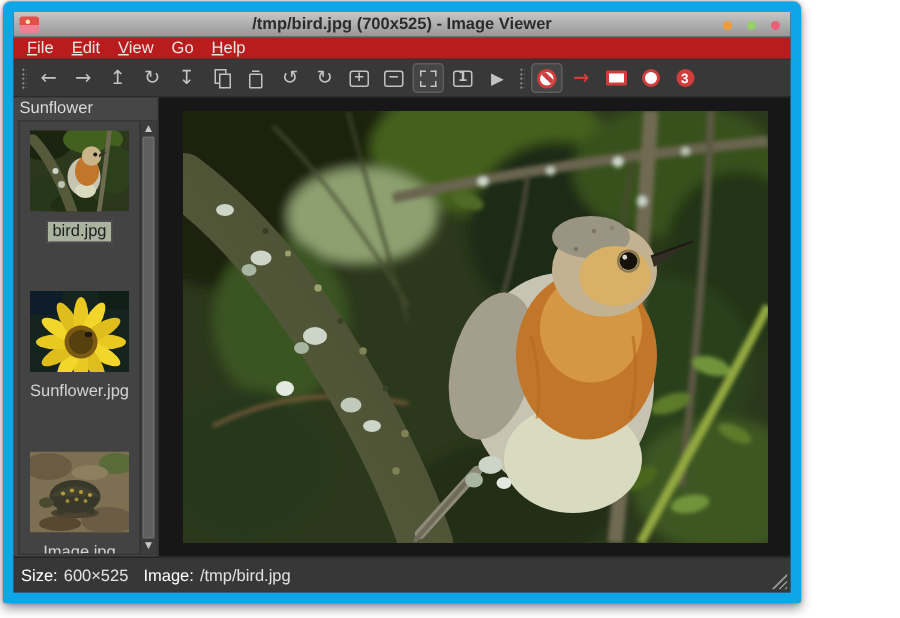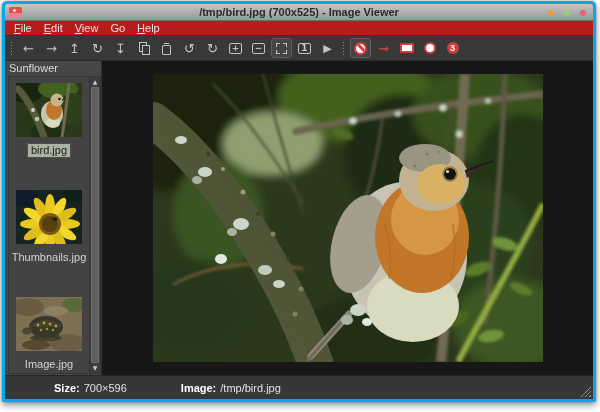--- a/index.html
+++ b/index.html
@@ -1,21 +1,21 @@
 <!DOCTYPE html>
 <html><head>
 <meta charset="utf-8">
 <style>
   * { margin:0; padding:0; box-sizing:border-box; }
   html,body { width:600px; height:412px; background:#ffffff; font-family:"Liberation Sans",sans-serif; overflow:hidden; }
 
   .window {
-    position:absolute; left:2px; top:1px; width:594px; height:401px;
+    position:absolute; left:2px; top:1px; width:532px; height:401px;
     display:flex; flex-direction:column;
-    border:3px solid #0ea5e9; border-radius:5px 5px 2px 2px;
+    border:7px solid #0ea5e9; border-radius:5px 5px 2px 2px;
     box-shadow:0 3px 7px rgba(0,0,0,.45), 0 0 2px rgba(0,0,0,.35);
     background:#383838; overflow:hidden;
   }
 
   
   .titlebar {
     height:17px; flex:0 0 17px; display:flex; align-items:center;
     background:linear-gradient(#c6c6c6,#989898);
     border-bottom:1px solid #6e6e6e; position:relative;
   }
@@ -104,21 +104,21 @@
 
   .canvas { flex:1; background:#171717; display:flex; align-items:center; justify-content:center; min-width:0; }
   .photo { width:390px; height:288px; display:block; }
 
   
   .statusbar {
     height:24px; flex:0 0 24px; background:#373737; border-top:1px solid #262626;
     display:flex; align-items:center; padding-left:5px; position:relative;
     font-size:11px; color:#e8e8e8;
   }
-  .sb-label { font-weight:bold; color:#ffffff;margin-left:44px; }
+  .sb-label { font-weight:normal; color:#ffffff; }
   .sb-value { margin-left:4px; margin-right:10px; color:#e2e2e2; }
   .grip { position:absolute; right:2px; bottom:2px; width:11px; height:11px;
     background:repeating-linear-gradient(135deg, transparent 0 2px, #8f8f8f 2px 3px);
     clip-path:polygon(100% 0, 100% 100%, 0 100%); }
 </style>
 </head>
 <body>
 
 <div class="window">
 
@@ -247,21 +247,21 @@
                 <ellipse cx="50" cy="34" rx="14" ry="5" fill="#f2d62a" transform="rotate(210 34 34)"></ellipse>
                 <ellipse cx="50" cy="34" rx="14" ry="5" fill="#dfbd1c" transform="rotate(240 34 34)"></ellipse>
                 <ellipse cx="50" cy="34" rx="14" ry="5" fill="#e9c91f" transform="rotate(270 34 34)"></ellipse>
                 <ellipse cx="50" cy="34" rx="14" ry="5" fill="#f2d62a" transform="rotate(300 34 34)"></ellipse>
                 <ellipse cx="50" cy="34" rx="14" ry="5" fill="#dfbd1c" transform="rotate(330 34 34)"></ellipse>
               </g>
               <circle cx="34" cy="34" r="11" fill="#7a5a14"></circle>
               <circle cx="34" cy="34" r="8" fill="#55400e"></circle>
               <ellipse cx="39" cy="29" rx="2.5" ry="1.8" fill="#1e1a10"></ellipse>
             </svg>
-            <div class="thumb-label">Thumbnails.jpg</div>
+            <div class="thumb-label">Sunflower.jpg</div>
           </div>
 
           <div class="thumb-item">
             <svg class="thumb-img" viewBox="0 0 66 54">
               <rect width="66" height="54" fill="#7d6f52"></rect>
               <ellipse cx="12" cy="10" rx="16" ry="9" fill="#695c42"></ellipse>
               <ellipse cx="52" cy="46" rx="18" ry="9" fill="#6b5d45"></ellipse>
               <ellipse cx="58" cy="8" rx="12" ry="7" fill="#5a6b3a"></ellipse>
               <ellipse cx="40" cy="14" rx="12" ry="5" fill="#8d7f60"></ellipse>
               <ellipse cx="20" cy="48" rx="14" ry="5" fill="#57492f"></ellipse>
@@ -391,19 +391,19 @@
           <ellipse cx="205" cy="236" rx="8" ry="6"></ellipse>
           <ellipse cx="194" cy="246" rx="6" ry="5" fill="#a8b5a1"></ellipse>
           <ellipse cx="214" cy="248" rx="5" ry="4" fill="#e3e9df"></ellipse>
         </g>
       </svg>
     </div>
   </div>
 
   <div class="statusbar">
     <span class="sb-label">Size:</span>
-    <span class="sb-value">700×596</span>
+    <span class="sb-value">600×525</span>
     <span class="sb-label">Image:</span>
     <span class="sb-value">/tmp/bird.jpg</span>
     <div class="grip"></div>
   </div>
 
 </div>
 
 </body></html>

